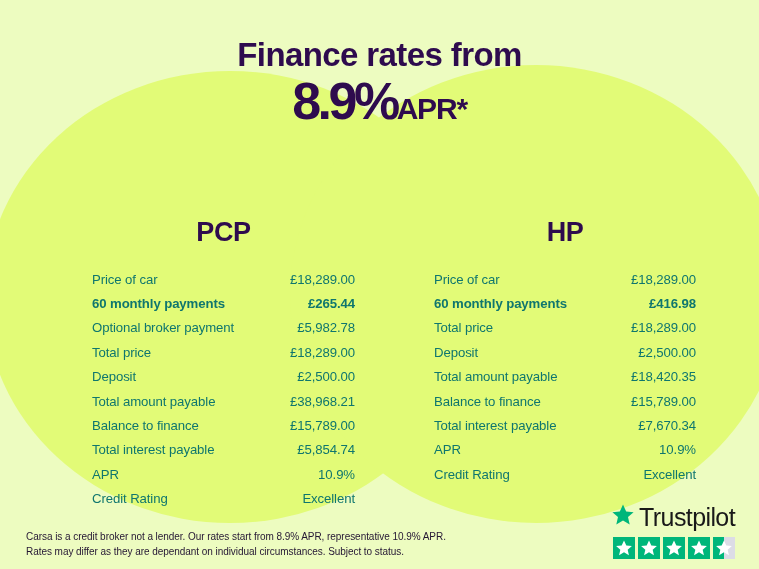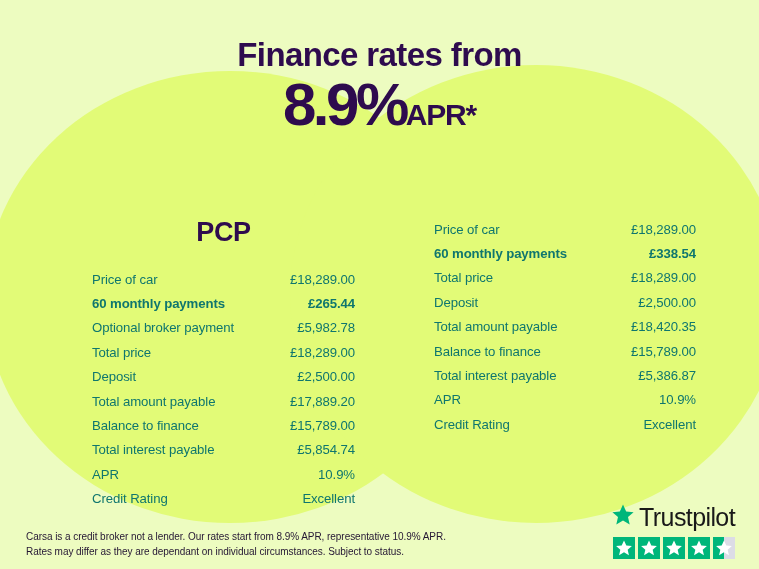--- a/index.html
+++ b/index.html
@@ -59,21 +59,21 @@
     line-height: 1.08;
   }
   #rate-line {
     margin: 0;
     padding-top: 2px;
     white-space: nowrap;
     color: #2E0B4E;
     line-height: 1;
   }
   #rate-value {
-    font-size: 60px;
+    font-size: 52px;
     font-weight: 800;
     letter-spacing: -3.5px;
     vertical-align: baseline;
   }
   #rate-unit {
     font-size: 30px;
     font-weight: 800;
     letter-spacing: -1.2px;
     vertical-align: baseline;
   }
@@ -212,21 +212,21 @@
         <div class="row">
             <span class="row-label">Total price</span>
             <span class="row-value">£18,289.00</span>
           </div>
         <div class="row">
             <span class="row-label">Deposit</span>
             <span class="row-value">£2,500.00</span>
           </div>
         <div class="row">
             <span class="row-label">Total amount payable</span>
-            <span class="row-value">£17,889.20</span>
+            <span class="row-value">£38,968.21</span>
           </div>
         <div class="row">
             <span class="row-label">Balance to finance</span>
             <span class="row-value">£15,789.00</span>
           </div>
         <div class="row">
             <span class="row-label">Total interest payable</span>
             <span class="row-value">£5,854.74</span>
           </div>
         <div class="row">
@@ -234,48 +234,49 @@
             <span class="row-value">10.9%</span>
           </div>
         <div class="row">
             <span class="row-label">Credit Rating</span>
             <span class="row-value">Excellent</span>
           </div>
       </div>
     </div>
 
     <div class="plan" id="plan-hp">
+      <h2 class="plan-title">HP</h2>
       <div class="plan-rows">
         <div class="row">
             <span class="row-label">Price of car</span>
             <span class="row-value">£18,289.00</span>
           </div>
         <div class="row bold">
             <span class="row-label">60 monthly payments</span>
-            <span class="row-value">£338.54</span>
+            <span class="row-value">£416.98</span>
           </div>
         <div class="row">
             <span class="row-label">Total price</span>
             <span class="row-value">£18,289.00</span>
           </div>
         <div class="row">
             <span class="row-label">Deposit</span>
             <span class="row-value">£2,500.00</span>
           </div>
         <div class="row">
             <span class="row-label">Total amount payable</span>
             <span class="row-value">£18,420.35</span>
           </div>
         <div class="row">
             <span class="row-label">Balance to finance</span>
             <span class="row-value">£15,789.00</span>
           </div>
         <div class="row">
             <span class="row-label">Total interest payable</span>
-            <span class="row-value">£5,386.87</span>
+            <span class="row-value">£7,670.34</span>
           </div>
         <div class="row">
             <span class="row-label">APR</span>
             <span class="row-value">10.9%</span>
           </div>
         <div class="row">
             <span class="row-label">Credit Rating</span>
             <span class="row-value">Excellent</span>
           </div>
       </div>

